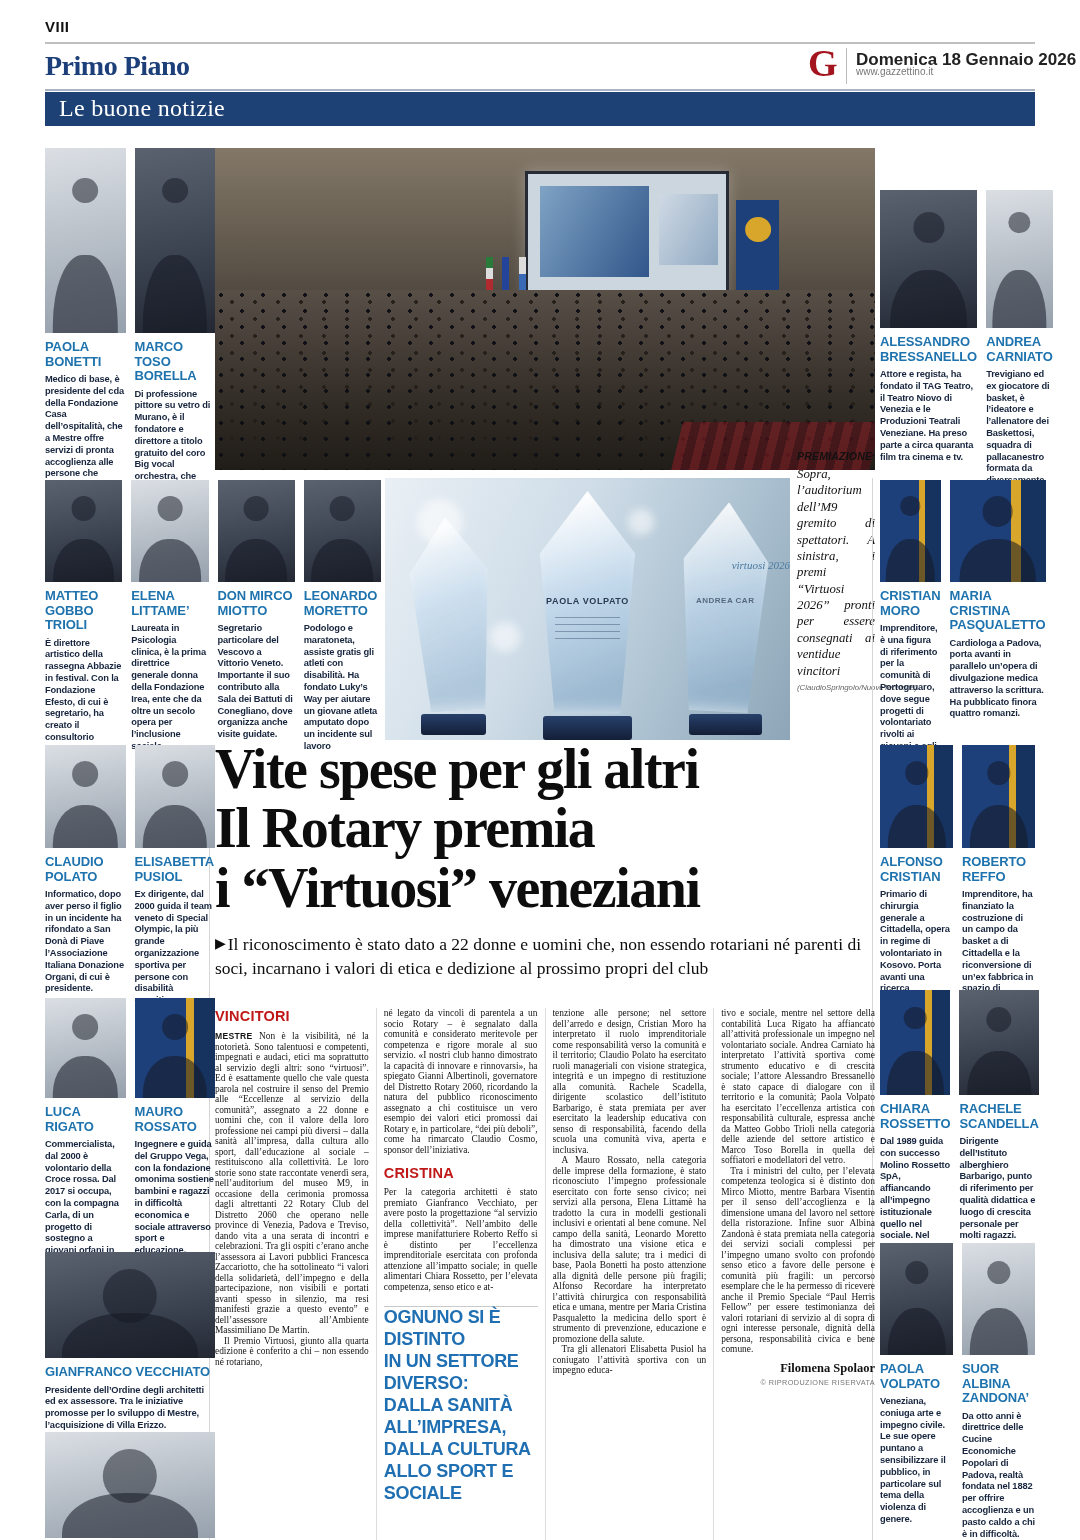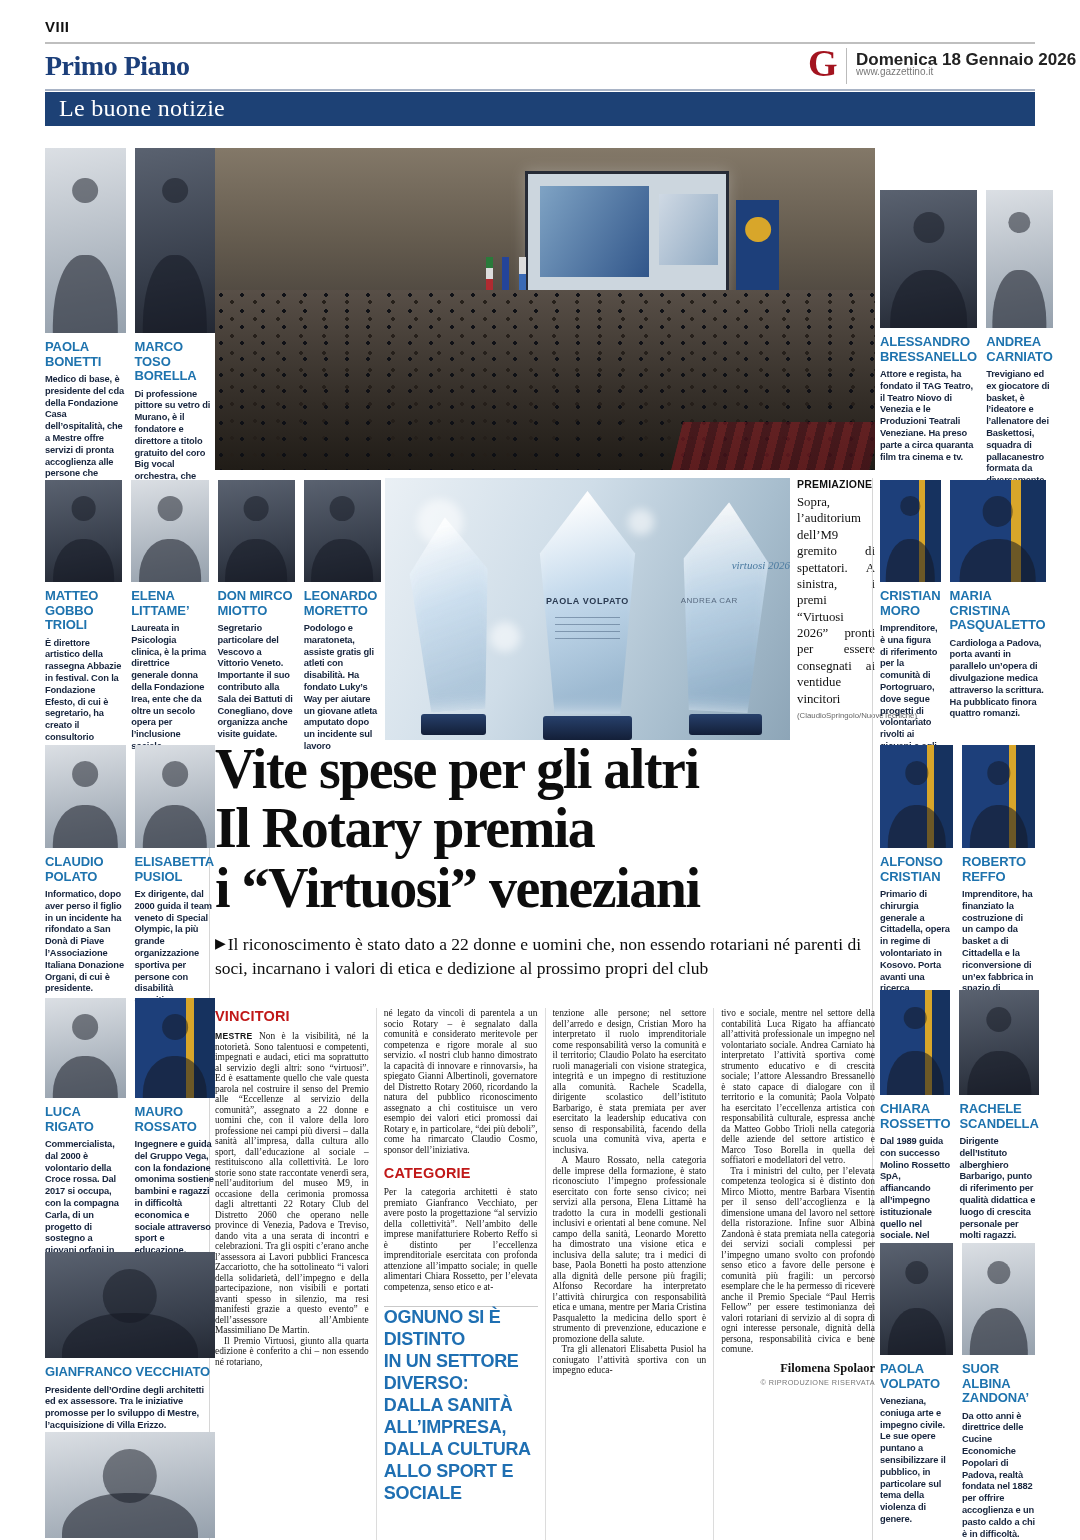--- a/index.html
+++ b/index.html
@@ -69,24 +69,24 @@
   .bk{position:absolute;border-radius:50%;background:rgba(255,255,255,.55);filter:blur(4px);}
   .trophy{position:absolute;clip-path:polygon(50% 0%,92% 28%,79% 100%,21% 100%,8% 28%);
     background:linear-gradient(165deg,rgba(255,255,255,.95) 8%,rgba(195,218,238,.8) 45%,rgba(142,176,205,.65) 85%);
     box-shadow:inset 0 0 18px rgba(255,255,255,.8);}
   .tbase{position:absolute;background:linear-gradient(180deg,#27406b,#131f38);border-radius:3px;}
   #tr-title{position:absolute;left:0;width:100%;text-align:right;font-family:"Liberation Serif",serif;
     font-style:italic;font-size:11px;color:#49799f;}
   #tr-name{position:absolute;left:0;width:100%;text-align:center;font-weight:700;font-size:9px;
     letter-spacing:.6px;color:#2b3b52;}
   .tr-lines{position:absolute;background:repeating-linear-gradient(180deg,rgba(55,80,110,.45) 0 1px,transparent 1px 7px);}
-  #tr-name2{position:absolute;font-weight:400;font-size:8px;letter-spacing:.5px;color:rgba(43,59,82,.7);}
-
-  
-  #premiaz{left:797px;top:478px;width:78px;}
+  #tr-name2{position:absolute;text-align:center;font-weight:700;font-size:8px;letter-spacing:.5px;color:rgba(43,59,82,.7);}
+
+  
+  #premiaz{left:797px;top:450px;width:78px;font-style:italic;}
   #premiaz .lab{font-weight:700;font-size:10.5px;letter-spacing:.2px;color:#111;margin:0 0 4px;}
   #premiaz .cap{font-family:"Liberation Serif",serif;font-size:12.8px;line-height:1.28;text-align:justify;
      hyphens:auto;-webkit-hyphens:auto;margin:0;}
   #premiaz .cred{font-size:7.8px;color:#666;margin-top:4px;line-height:1.3;}
 
   
   #headline{left:215px;top:740px;width:665px;font-family:"Liberation Serif",serif;font-weight:700;
     font-size:56px;line-height:1.06;letter-spacing:-1.5px;color:#0d0d0d;}
   #standfirst{left:215px;top:932px;width:660px;font-family:"Liberation Serif",serif;
     font-size:17.5px;line-height:1.38;color:#0d0d0d;}
@@ -173,21 +173,21 @@
 
   <div class="abs" id="article">
     <div class="acol">
       <p class="kicker">VINCITORI</p>
       <p class="bt"><span class="dateline">MESTRE</span> <span>Non è la visibilità, né la notorietà. Sono talentuosi e competenti, impegnati e audaci, etici ma soprattutto al servizio degli altri: sono “virtuosi”. Ed è esattamente quello che vale questa parola nel costruire il senso del Premio alle “Eccellenze al servizio della comunità”, assegnato a 22 donne e uomini che, con il valore della loro professione nei campi più diversi – dalla sanità all’impresa, dalla cultura allo sport, dall’educazione al sociale – restituiscono alla collettività. Le loro storie sono state raccontate venerdì sera, nell’auditorium del museo M9, in occasione della cerimonia promossa dagli altrettanti 22 Rotary Club del Distretto 2060 che operano nelle province di Venezia, Padova e Treviso, dando vita a una serata di incontri e celebrazioni. Tra gli ospiti c’erano anche l’assessora ai Lavori pubblici Francesca Zaccariotto, che ha sottolineato “i valori della solidarietà, dell’impegno e della partecipazione, non visibili e portati avanti spesso in silenzio, ma resi manifesti grazie a questo evento” e dell’assessore all’Ambiente Massimiliano De Martin.</span></p>
       <p class="bt">Il Premio Virtuosi, giunto alla quarta edizione è conferito a chi – non essendo né rotariano,</p>
     </div>
     <div class="vsep"></div>
     <div class="acol">
       <p class="bt">né legato da vincoli di parentela a un socio Rotary – è segnalato dalla comunità e considerato meritevole per competenza e rigore morale al suo servizio. «I nostri club hanno dimostrato la capacità di innovare e rinnovarsi», ha spiegato Gianni Albertinoli, governatore del Distretto Rotary 2060, ricordando la natura del pubblico riconoscimento assegnato a chi costituisce un vero esempio dei valori etici promossi dai Rotary e, in particolare, “dei più deboli”, come ha rimarcato Claudio Cosmo, sponsor dell’iniziativa.</p>
-      <p class="kicker kicker2">CATEGORIE</p>
+      <p class="kicker kicker2">CRISTINA</p>
       <p class="bt">Per la categoria architetti è stato premiato Gianfranco Vecchiato, per avere posto la progettazione “al servizio della collettività”. Nell’ambito delle imprese manifatturiere Roberto Reffo si è distinto per l’eccellenza imprenditoriale esercitata con profonda attenzione all’impatto sociale; in quelle alimentari Chiara Rossetto, per l’elevata competenza, senso etico e at-</p>
       <div id="pullquote">OGNUNO SI È DISTINTO
 IN UN SETTORE DIVERSO:
 DALLA SANITÀ
 ALL’IMPRESA,
 DALLA CULTURA
 ALLO SPORT E SOCIALE</div>
     </div>
     <div class="vsep"></div>
     <div class="acol">

